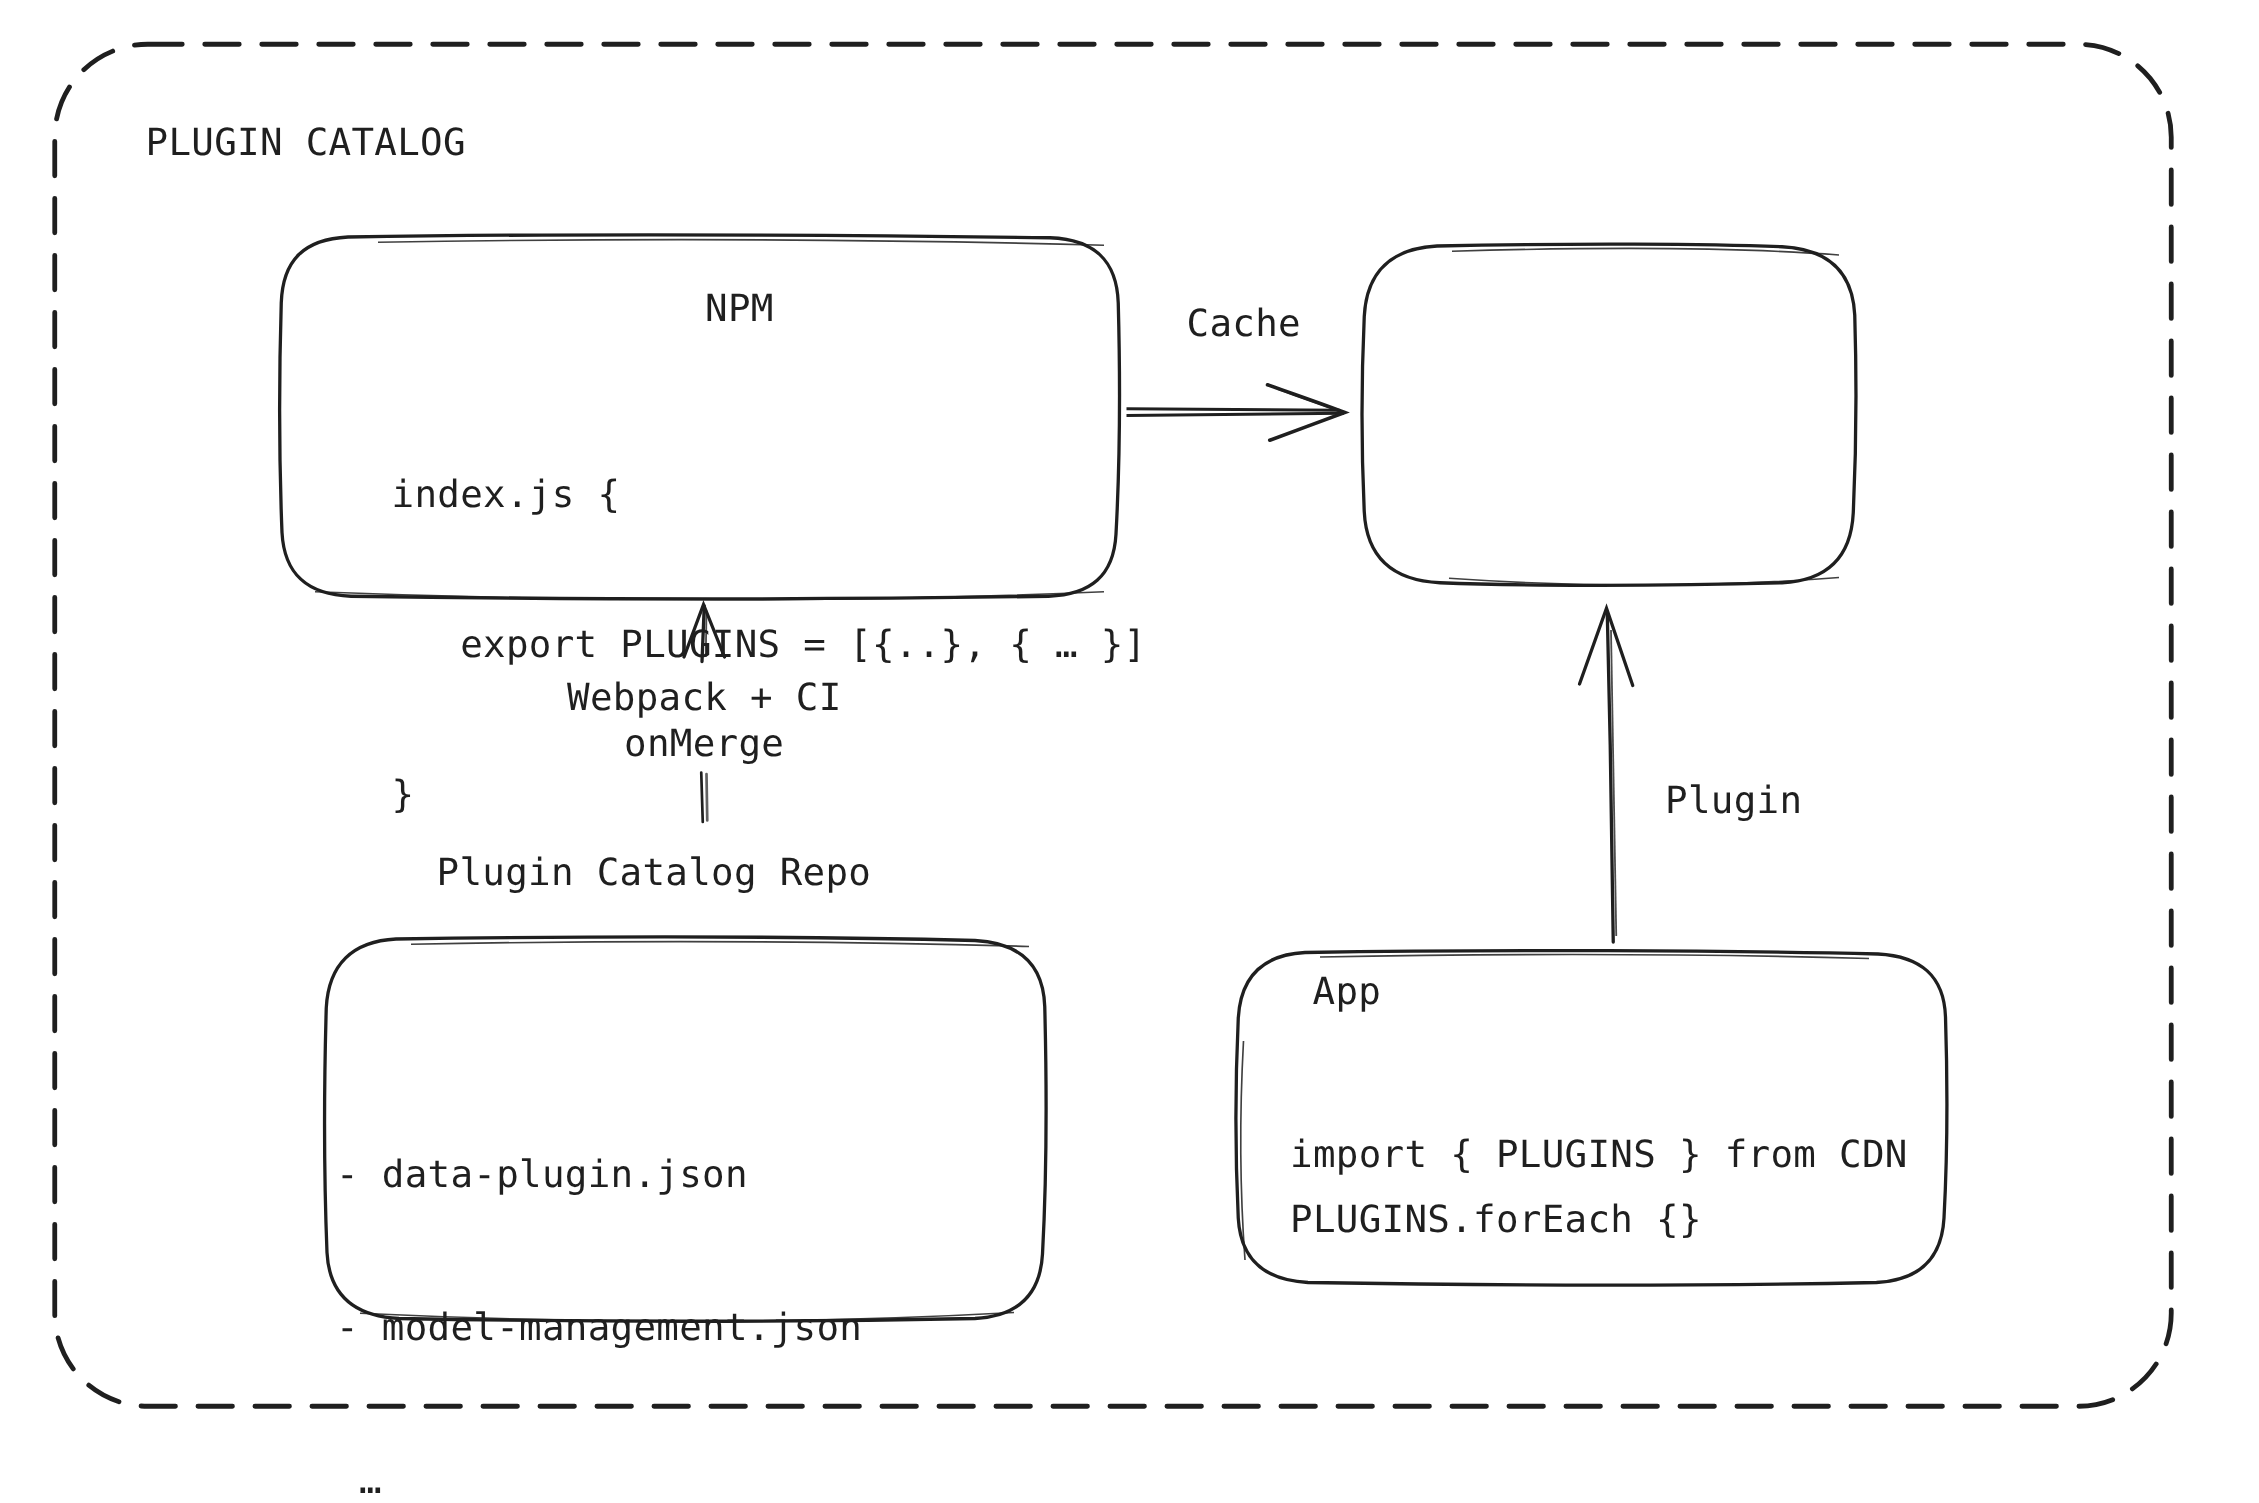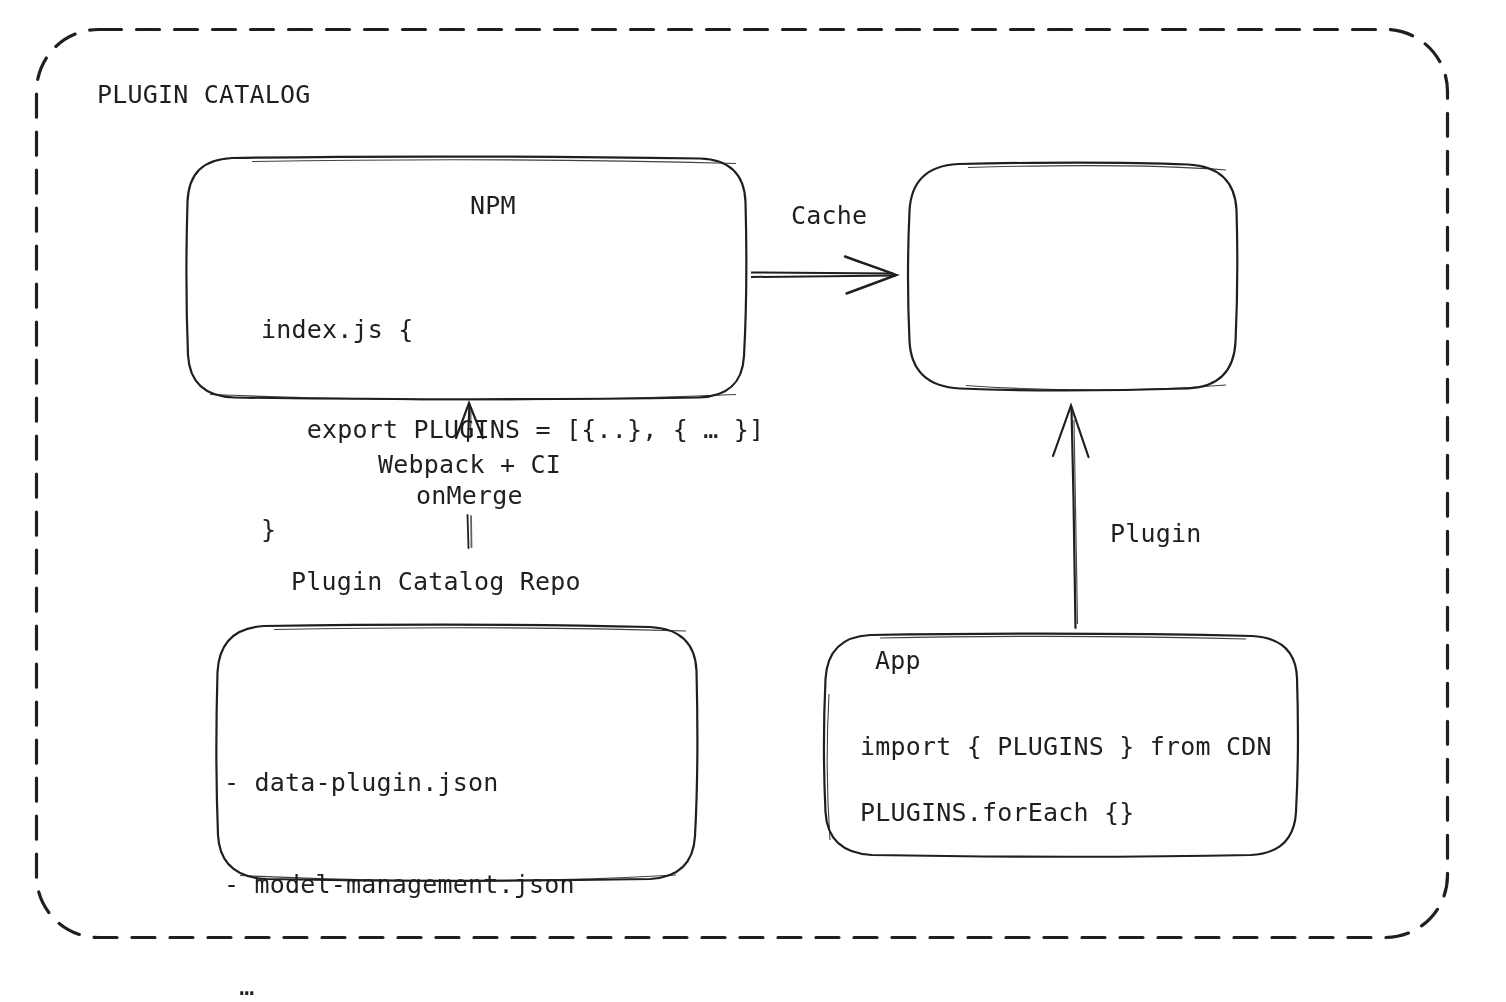--- a/index.html
+++ b/index.html
@@ -152,16 +152,16 @@
   <div class="lbl" style="left:291px; top:565px;">Plugin Catalog Repo</div>
   <div class="lbl code-block repo-files" style="left:224px; top:699px;">
     <div>- data-plugin.json</div>
     <div>- model-management.json</div>
     <div> …</div>
   </div>
 
   <div class="lbl" style="left:1110px; top:517px;">Plugin</div>
 
   <div class="lbl" style="left:863px; top:644px;margin-left:12px;">App</div>
-  <div class="lbl" style="left:860px; top:730px;">import { PLUGINS } from CDN</div>
+  <div class="lbl" style="left:860px; top:753px;">import { PLUGINS } from CDN</div>
   <div class="lbl" style="left:860px; top:796px;">PLUGINS.forEach {}</div>
 
 </div>
 
 </body></html>

